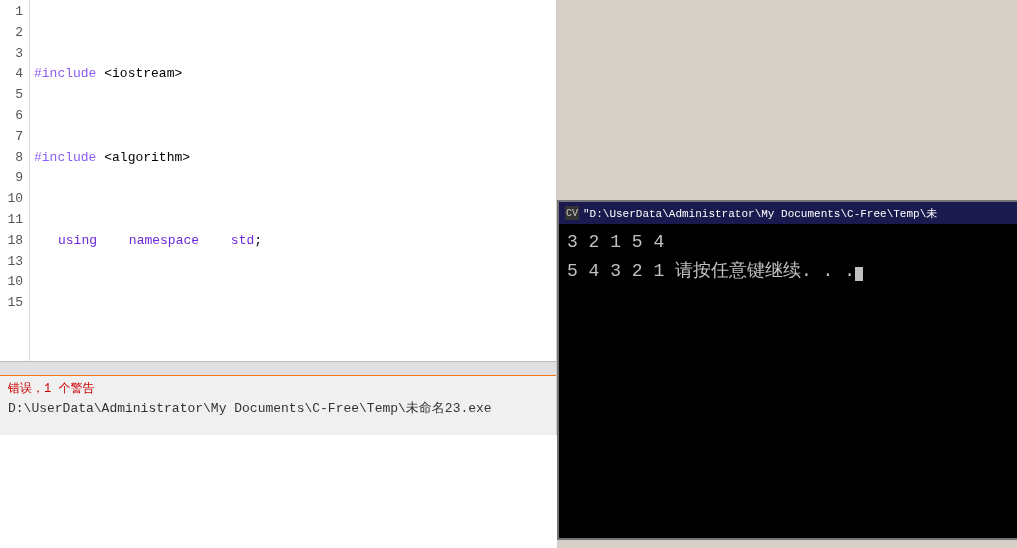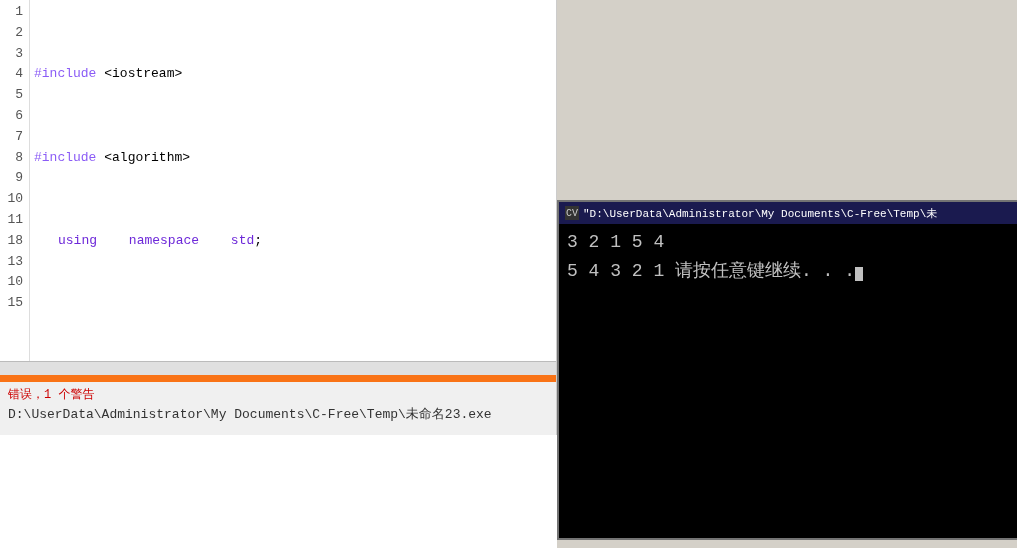--- a/index.html
+++ b/index.html
@@ -77,21 +77,21 @@
     .kw-red { color: #6d28d9; margin-left: 24px; }
 
     
     .status-bar {
       position: absolute;
       bottom: 0;
       left: 0;
       width: 557px;
       height: 60px;
       background: #f0f0f0;
-      border-top: 7px solid #f97316;
+      border-top: 1px solid #f97316;
       padding: 4px 8px;
       font-size: 12px;
     }
 
     .status-error {
       color: #cc0000;
       font-size: 12px;
     }
 
     .status-path {

